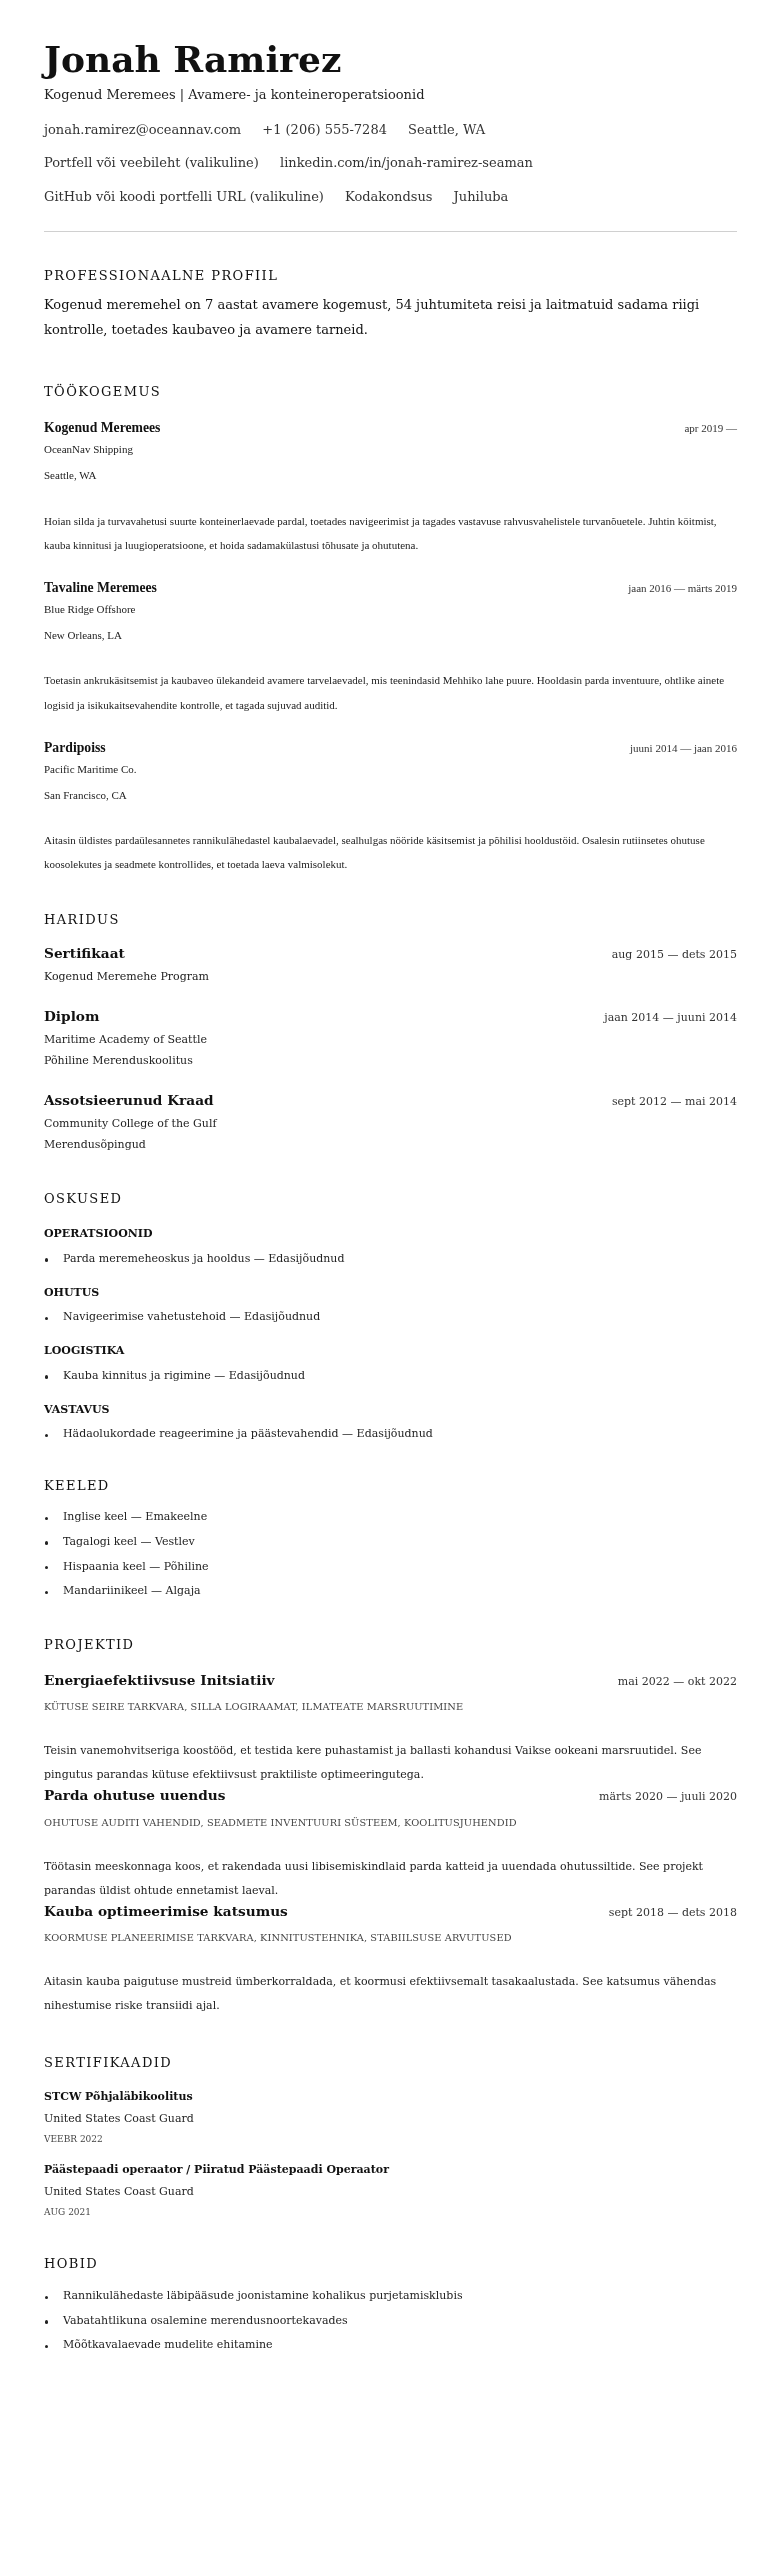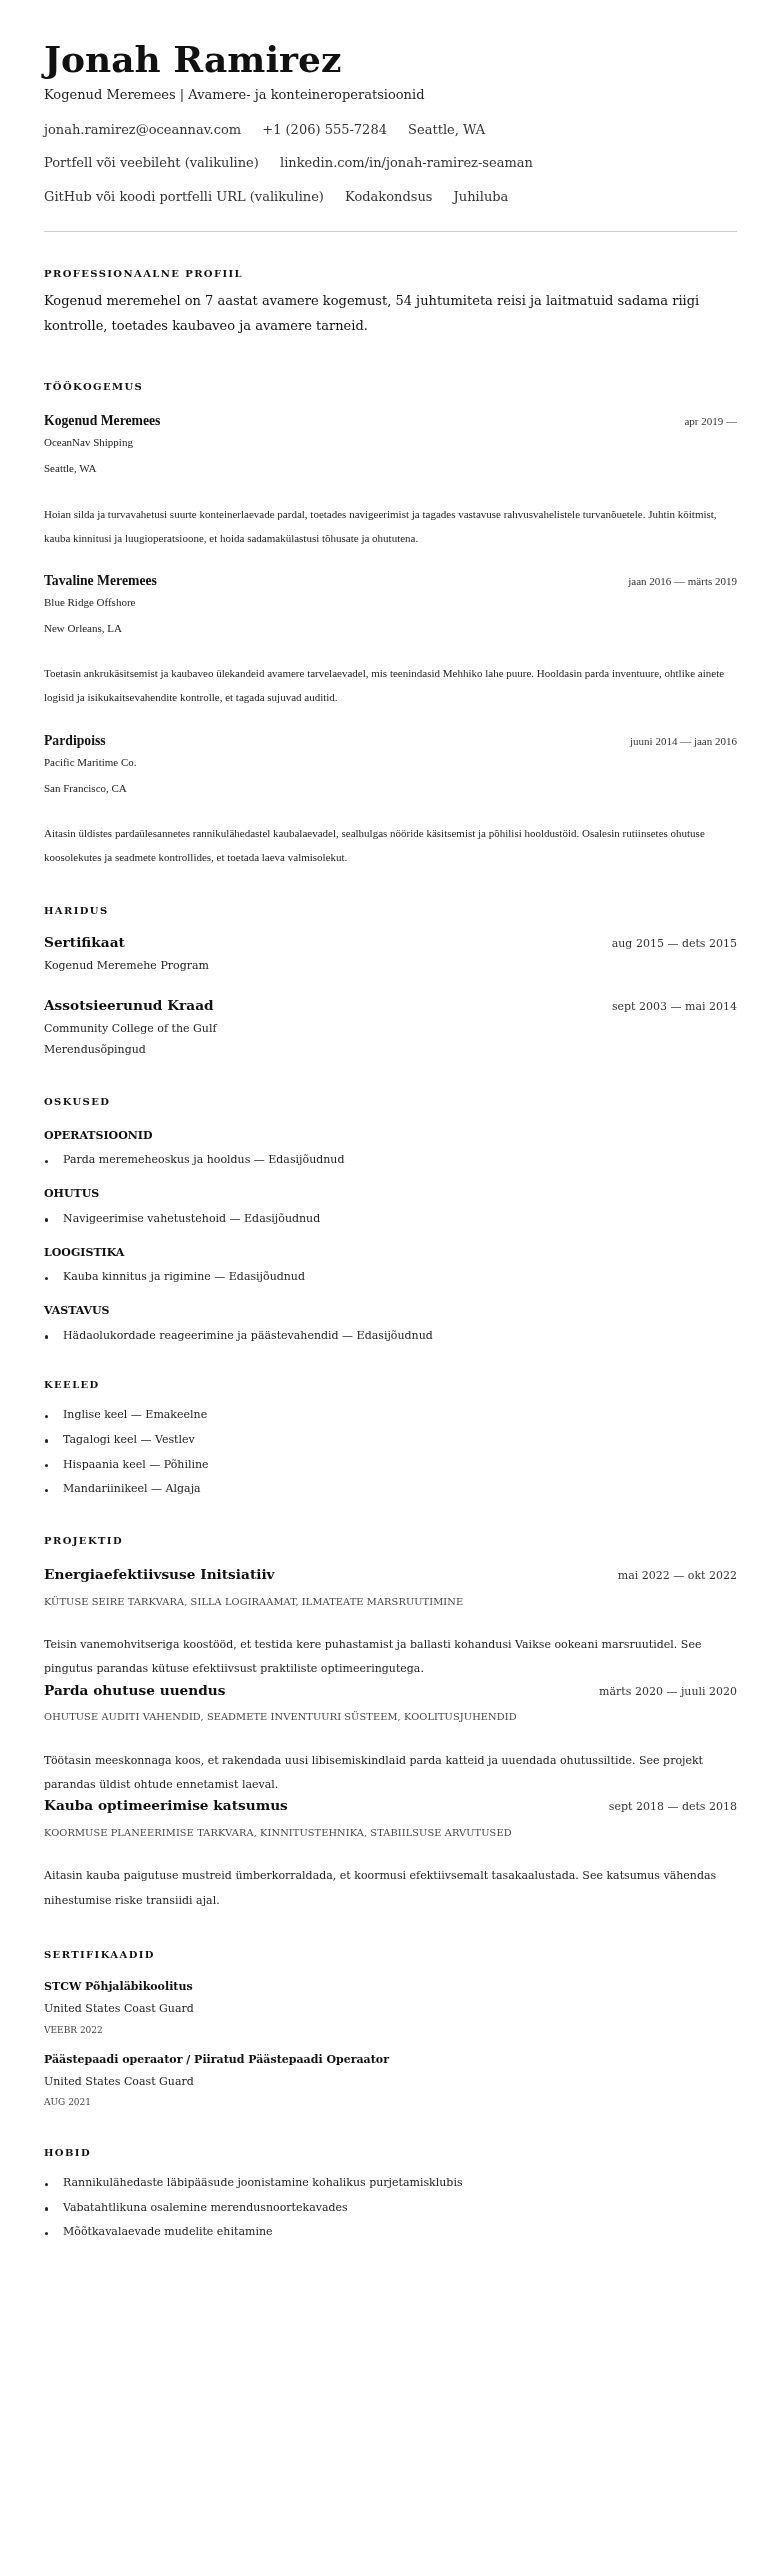--- a/index.html
+++ b/index.html
@@ -15,21 +15,21 @@
   .name { font-size: 36px; font-weight: bold; color: #111; line-height: 1.1; letter-spacing: 0px; }
   .subtitle { font-size: 13px; color: #222; margin-top: 7.8px; line-height: 1.3; }
   .contact-line { font-size: 13px; color: #333; margin-top: 17px; line-height: 1.35; }
   .contact-line + .contact-line { margin-top: 15.6px; }
   .contact-line span { margin-right: 17px; }
   .contact-line span:last-child { margin-right: 0; }
 
   .divider { height: 1.3px; background: #d0d0d0; margin-top: 26px; border: none; }
 
   .section-title {
-    font-size: 10px; font-weight: bold; letter-spacing: 1.4px;
+    font-size: 13px; font-weight: normal; letter-spacing: 1.4px;
     text-transform: uppercase; color: #111; line-height: 1.2;
   }
   .sec-profile { margin-top: 36px; }
   .profile-text { font-size: 13px; line-height: 1.9; color: #111; margin-top: 9px; }
 
   .sec { margin-top: 42px; }
   .entry { margin-top: 22px; font-family: Liberation Serif, serif; }
   .entry:first-of-type { margin-top: 19.5px; }
   .entry-head { display: flex; justify-content: space-between; align-items: baseline; }
   .entry-title { font-size: 13.7px; font-weight: bold; color: #111; line-height: 1.3; }
@@ -134,25 +134,33 @@
     <h2 class="section-title">Haridus</h2>
 
     <div class="edu-entry">
       <div class="entry-head">
         <div class="entry-title">Sertifikaat</div>
         <div class="entry-date">aug 2015 — dets 2015</div>
       </div>
       <div class="edu-line">Kogenud Meremehe Program</div>
     </div>
 
-
     <div class="edu-entry">
       <div class="entry-head">
+        <div class="entry-title">Diplom</div>
+        <div class="entry-date">jaan 2014 — juuni 2014</div>
+      </div>
+      <div class="edu-line">Maritime Academy of Seattle</div>
+      <div class="edu-line">Põhiline Merenduskoolitus</div>
+    </div>
+
+    <div class="edu-entry">
+      <div class="entry-head">
         <div class="entry-title">Assotsieerunud Kraad</div>
-        <div class="entry-date">sept 2003 — mai 2014</div>
+        <div class="entry-date">sept 2012 — mai 2014</div>
       </div>
       <div class="edu-line">Community College of the Gulf</div>
       <div class="edu-line">Merendusõpingud</div>
     </div>
   </section>
 
   <section class="sec" style="margin-top:38px">
     <h2 class="section-title">Oskused</h2>
 
     <div class="skill-group">

